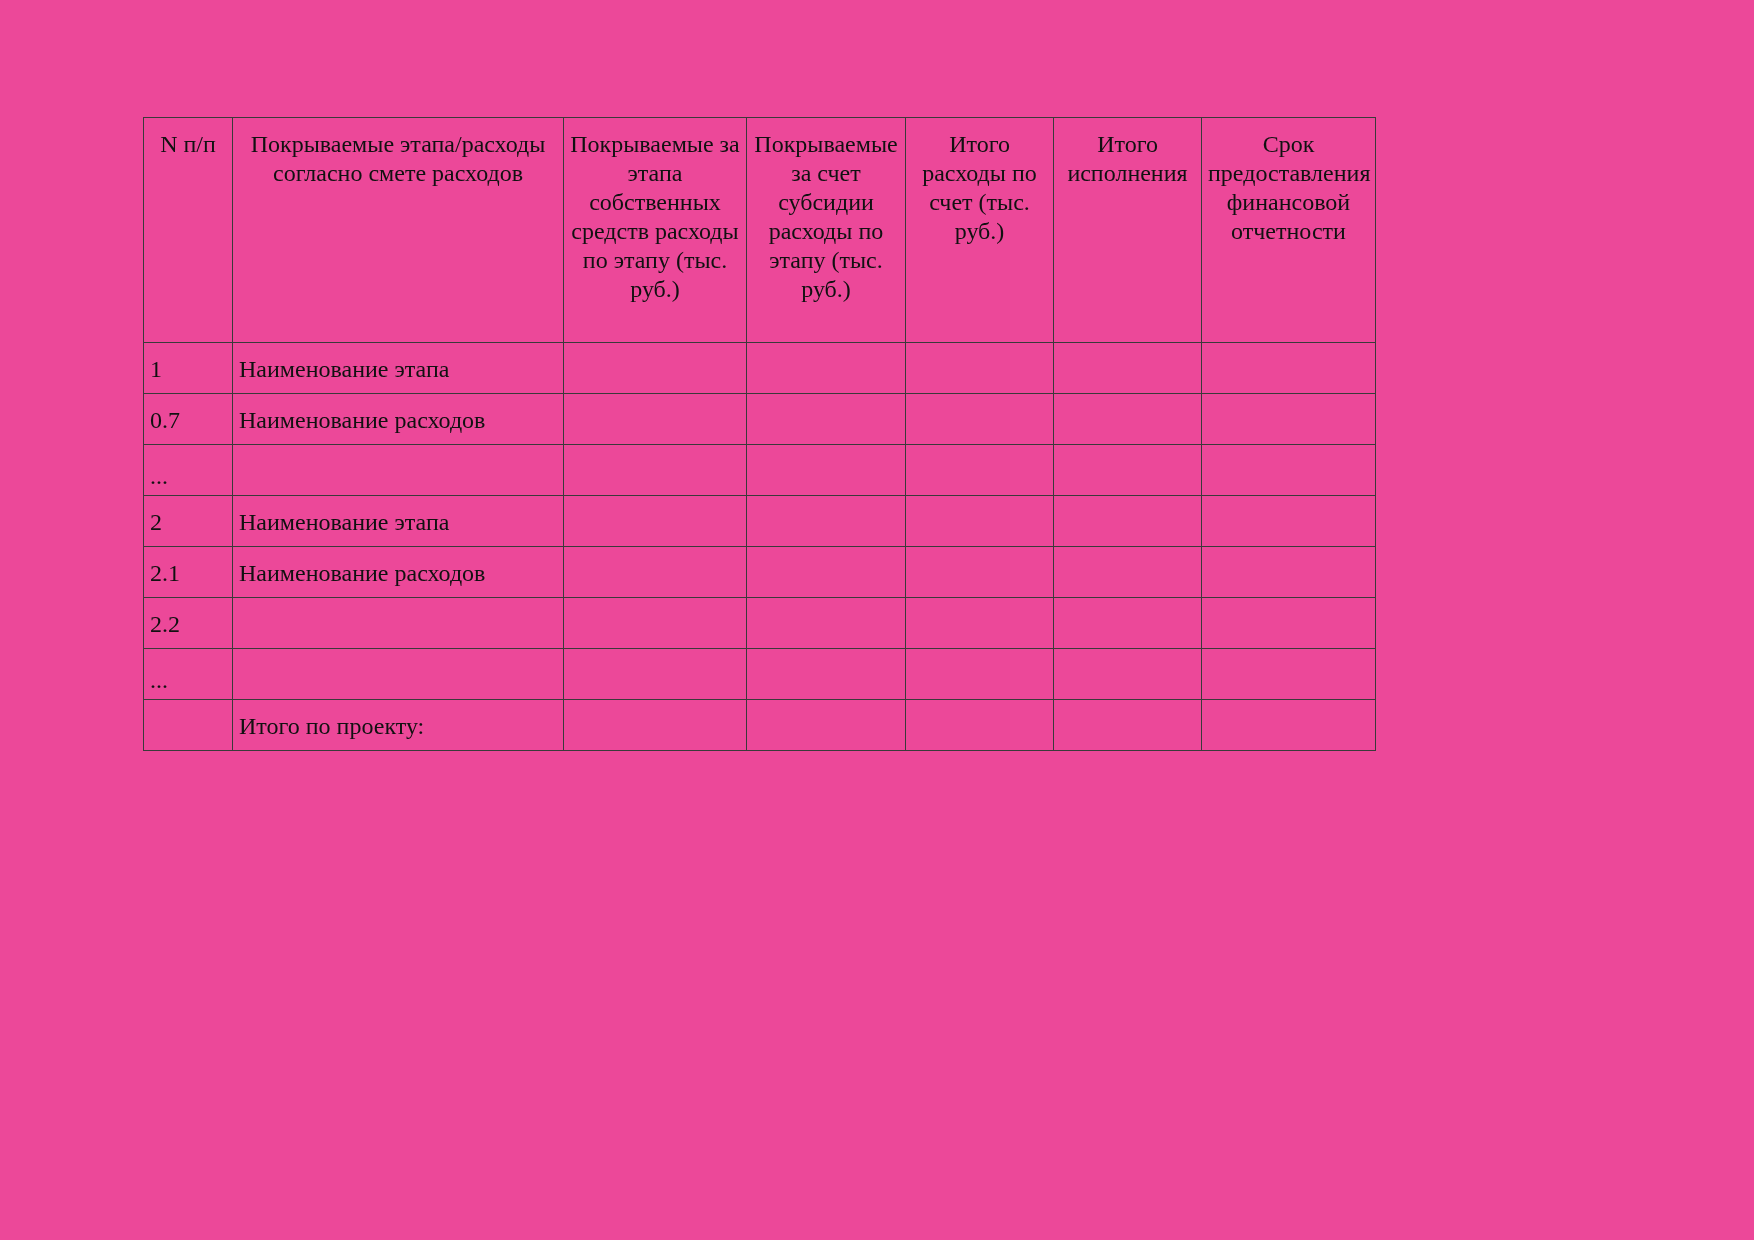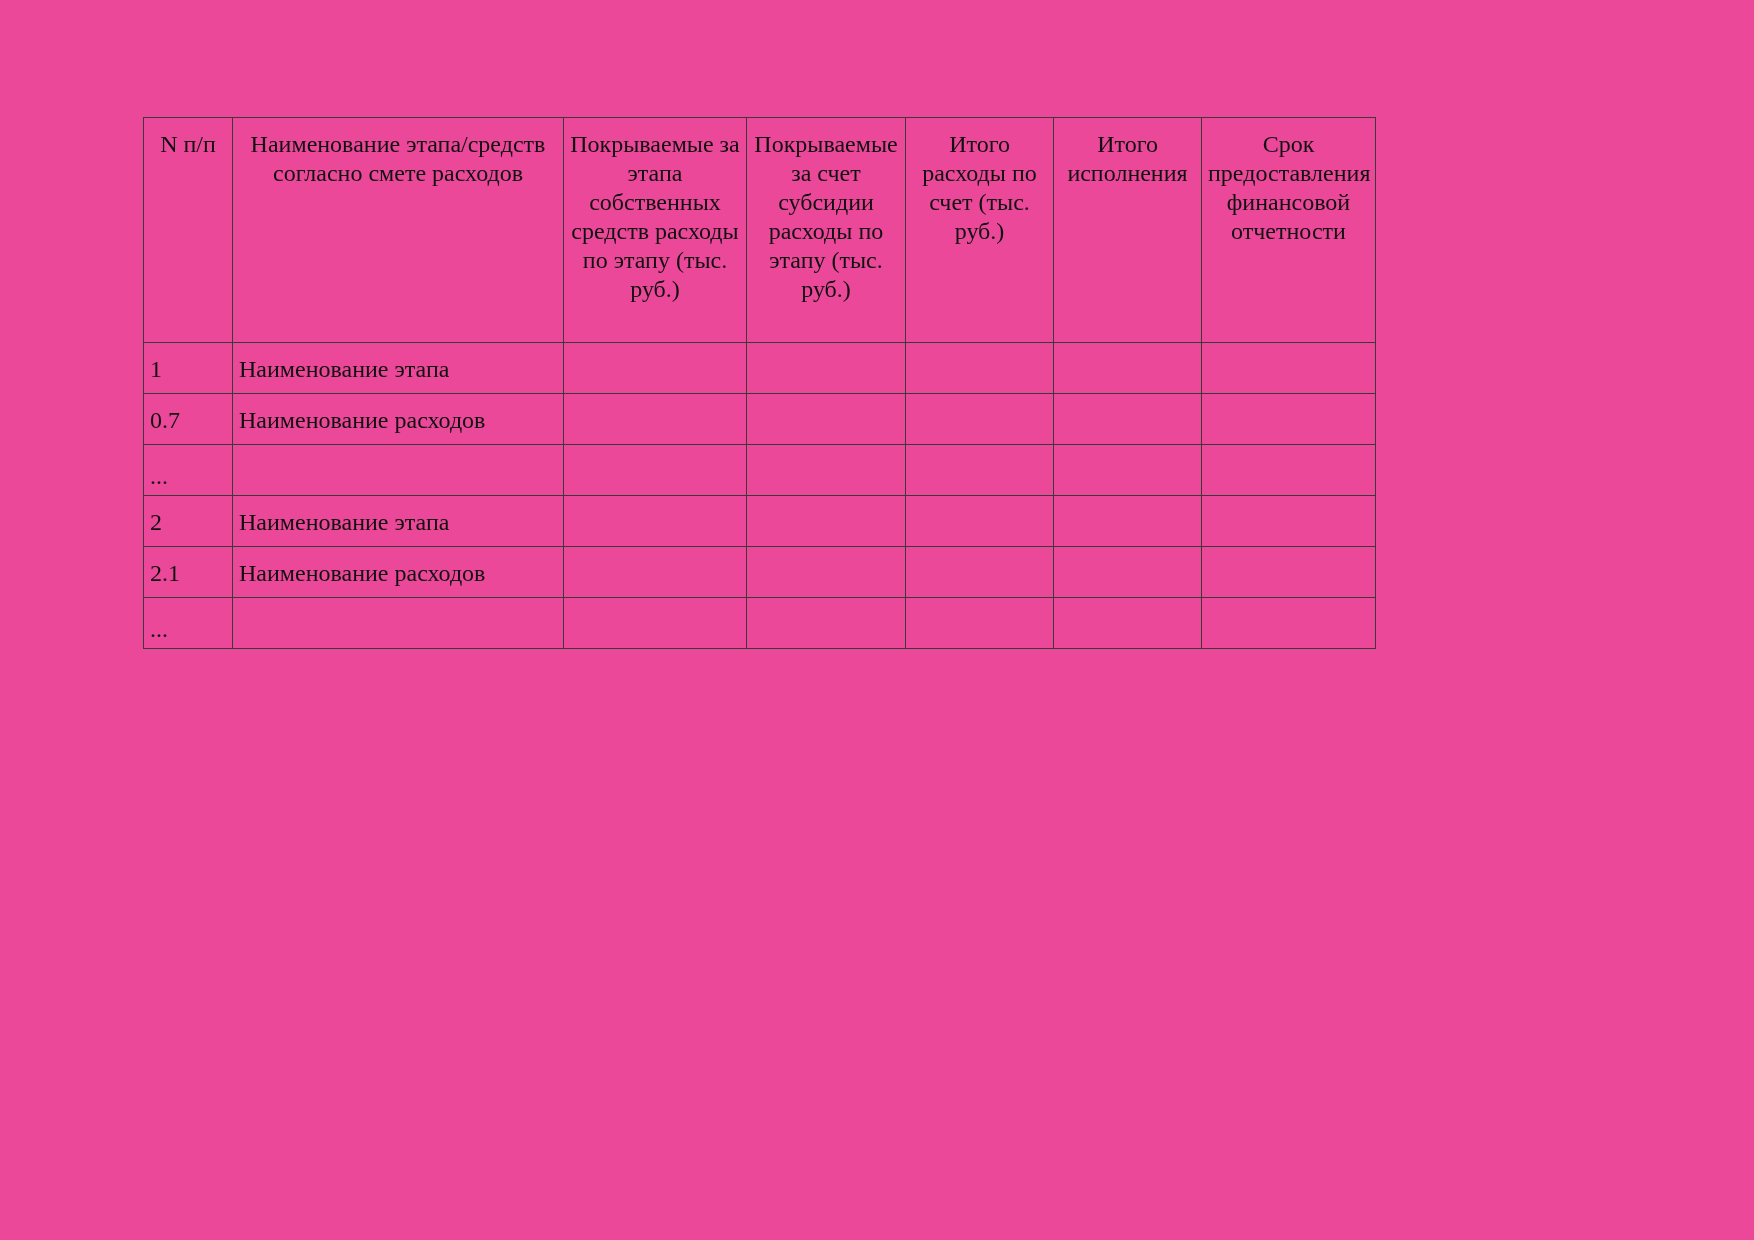--- a/index.html
+++ b/index.html
@@ -39,21 +39,21 @@
       <col style="width:331px">
       <col style="width:183px">
       <col style="width:159px">
       <col style="width:148px">
       <col style="width:148px">
       <col style="width:174px">
     </colgroup>
     <thead>
       <tr>
         <th>N п/п</th>
-        <th>Наименование этапа/средств согласно смете расходов</th>
+        <th>Покрываемые этапа/расходы согласно смете расходов</th>
         <th>Покрываемые за этапа собственных средств расходы по этапу (тыс. руб.)</th>
         <th>Покрываемые за счет субсидии расходы по этапу (тыс. руб.)</th>
         <th>Итого расходы по счет (тыс. руб.)</th>
         <th>Итого исполнения</th>
         <th>Срок предоставления финансовой отчетности</th>
       </tr>
     </thead>
     <tbody>
       <tr>
         <td class="num">1</td>
@@ -93,23 +93,41 @@
       </tr>
       <tr>
         <td class="num">2.1</td>
         <td>Наименование расходов</td>
         <td></td>
         <td></td>
         <td></td>
         <td></td>
         <td></td>
       </tr>
+      <tr>
+        <td class="num">2.2</td>
+        <td></td>
+        <td></td>
+        <td></td>
+        <td></td>
+        <td></td>
+        <td></td>
+      </tr>
       <tr class="dots">
         <td class="num">...</td>
         <td></td>
+        <td></td>
+        <td></td>
+        <td></td>
+        <td></td>
+        <td></td>
+      </tr>
+      <tr>
+        <td class="num"></td>
+        <td>Итого по проекту:</td>
         <td></td>
         <td></td>
         <td></td>
         <td></td>
         <td></td>
       </tr>
     </tbody>
   </table>
 </div>
 

